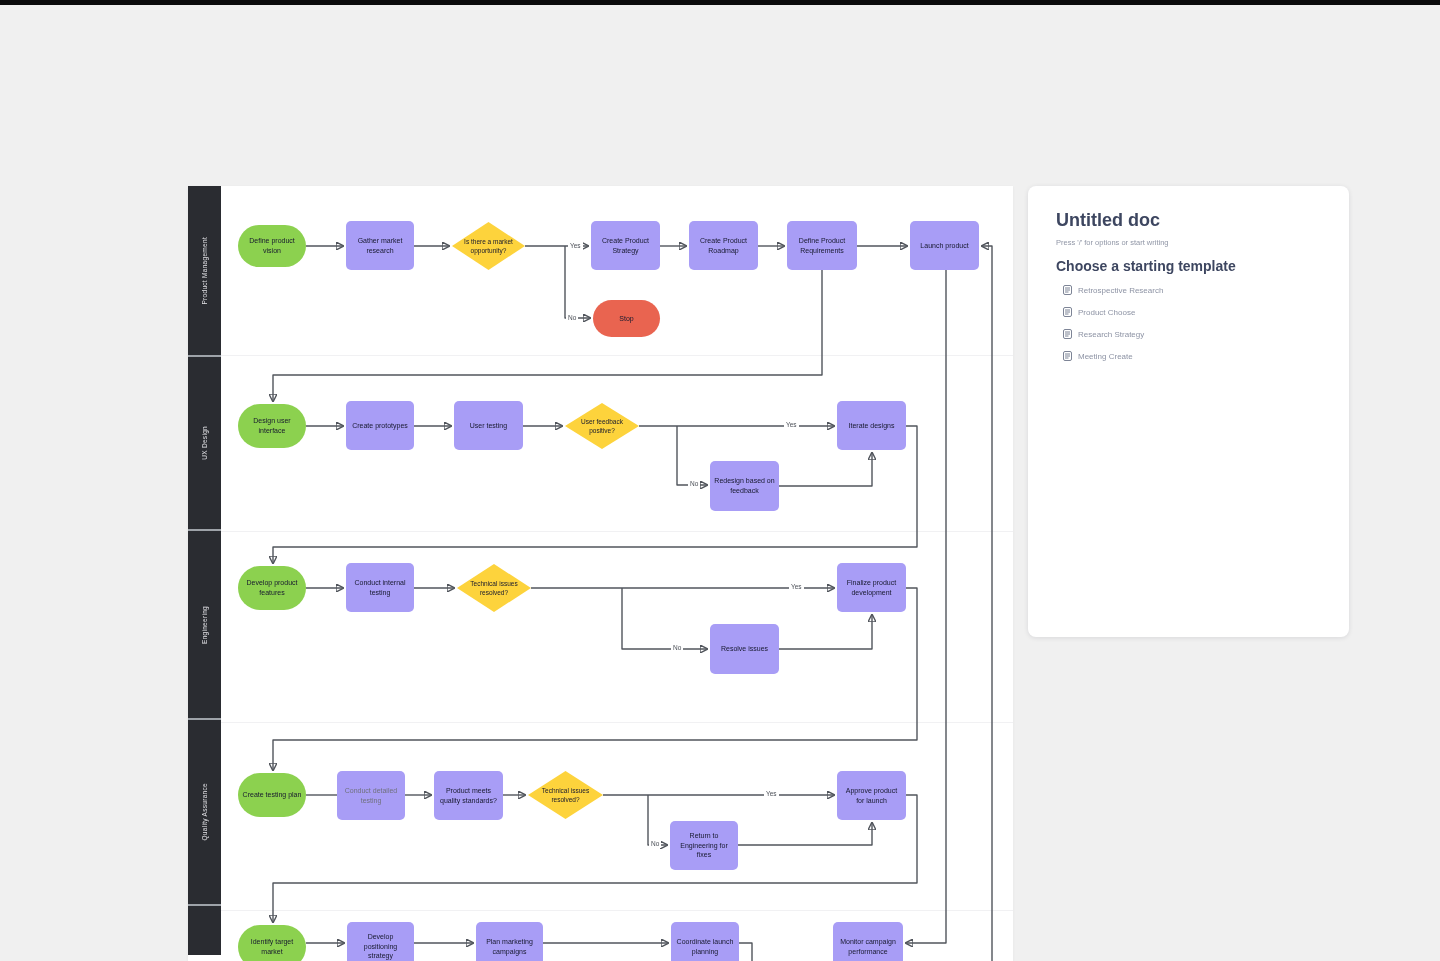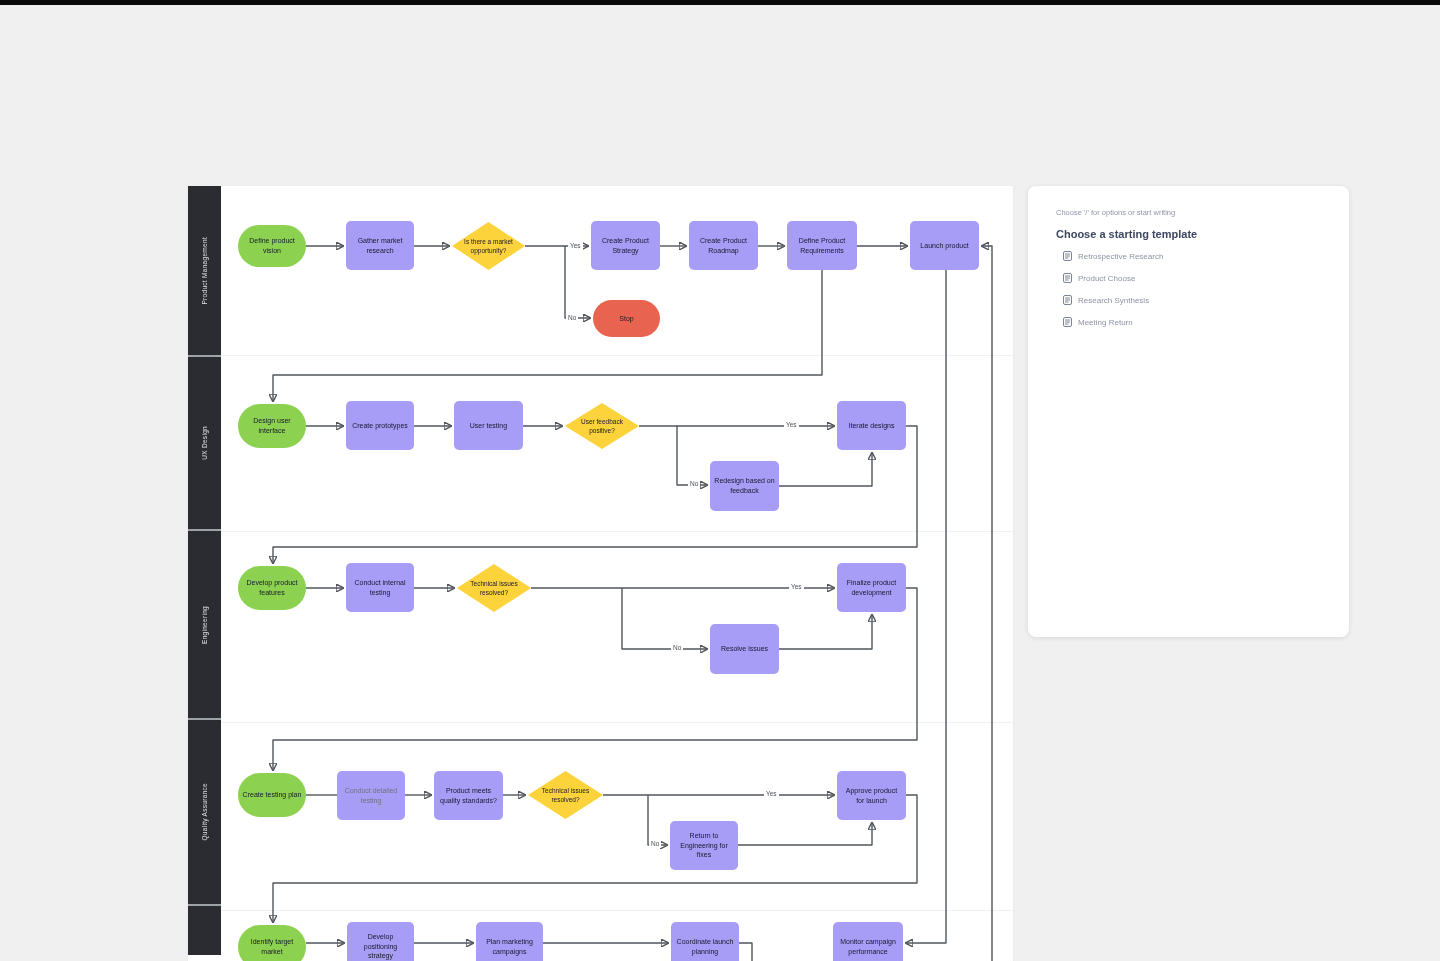--- a/index.html
+++ b/index.html
@@ -30,21 +30,21 @@
   .gray-text{color:#70717e;}
   .edge-label{position:absolute;font-size:6.5px;color:#4b4f57;background:#fff;
     padding:0 2px;line-height:8px;}
 
   
   .doc-panel{position:absolute;left:1028px;top:186px;width:321px;height:451px;
     background:#fff;border-radius:8px;box-shadow:0 1px 5px rgba(16,24,40,.10);
     padding:22px 28px;box-sizing:border-box;}
   .doc-title{font-size:18px;font-weight:700;color:#3d4660;margin:2px 0 7px;cursor:text;}
   .doc-hint{font-size:7.5px;color:#9096a6;margin-bottom:11px;}
-  .tpl-heading{font-size:11px;font-weight:700;color:#3d4660;margin-bottom:11px;}
+  .tpl-heading{font-size:14px;font-weight:700;color:#3d4660;margin-bottom:11px;}
   .tpl-item{display:flex;align-items:center;gap:6px;margin:0 0 12px 7px;
     font-size:8px;color:#8d93a4;cursor:pointer;}
   .tpl-item svg{flex:0 0 auto;}
 </style>
 </head>
 <body>
 
 <div class="topbar"></div>
 
 <div class="canvas">
@@ -218,21 +218,22 @@
     <div class="lane-cell" style="height:186px">
         <span class="lane-label">Quality Assurance</span>
       </div>
     <div class="lane-cell" style="height:51px">
         <span class="lane-label"></span>
       </div>
   </div>
 </div>
 
 <div class="doc-panel">
-  <div class="doc-hint">Choose '/' for options or start writing</div>
+  <div class="doc-title">Untitled doc</div>
+  <div class="doc-hint">Press '/' for options or start writing</div>
   <div class="tpl-heading">Choose a starting template</div>
 
   <div class="tpl-item">
     <svg width="9" height="10" viewBox="0 0 9 10">
         <rect x="0.5" y="0.5" width="8" height="9" rx="1.5" fill="none" stroke="#7d8496"></rect>
         <line x1="2" y1="3" x2="7" y2="3" stroke="#7d8496"></line>
         <line x1="2" y1="5" x2="7" y2="5" stroke="#7d8496"></line>
         <line x1="2" y1="7" x2="5.5" y2="7" stroke="#7d8496"></line>
       </svg>
     <span>Retrospective Research</span>
@@ -246,24 +247,24 @@
       </svg>
     <span>Product Choose</span>
   </div>
   <div class="tpl-item">
     <svg width="9" height="10" viewBox="0 0 9 10">
         <rect x="0.5" y="0.5" width="8" height="9" rx="1.5" fill="none" stroke="#7d8496"></rect>
         <line x1="2" y1="3" x2="7" y2="3" stroke="#7d8496"></line>
         <line x1="2" y1="5" x2="7" y2="5" stroke="#7d8496"></line>
         <line x1="2" y1="7" x2="5.5" y2="7" stroke="#7d8496"></line>
       </svg>
-    <span>Research Synthesis</span>
-  </div>
-  <div class="tpl-item">
-    <svg width="9" height="10" viewBox="0 0 9 10">
-        <rect x="0.5" y="0.5" width="8" height="9" rx="1.5" fill="none" stroke="#7d8496"></rect>
-        <line x1="2" y1="3" x2="7" y2="3" stroke="#7d8496"></line>
-        <line x1="2" y1="5" x2="7" y2="5" stroke="#7d8496"></line>
-        <line x1="2" y1="7" x2="5.5" y2="7" stroke="#7d8496"></line>
-      </svg>
-    <span>Meeting Return</span>
+    <span>Research Strategy</span>
+  </div>
+  <div class="tpl-item">
+    <svg width="9" height="10" viewBox="0 0 9 10">
+        <rect x="0.5" y="0.5" width="8" height="9" rx="1.5" fill="none" stroke="#7d8496"></rect>
+        <line x1="2" y1="3" x2="7" y2="3" stroke="#7d8496"></line>
+        <line x1="2" y1="5" x2="7" y2="5" stroke="#7d8496"></line>
+        <line x1="2" y1="7" x2="5.5" y2="7" stroke="#7d8496"></line>
+      </svg>
+    <span>Meeting Create</span>
   </div>
 </div>
 
 </body></html>

